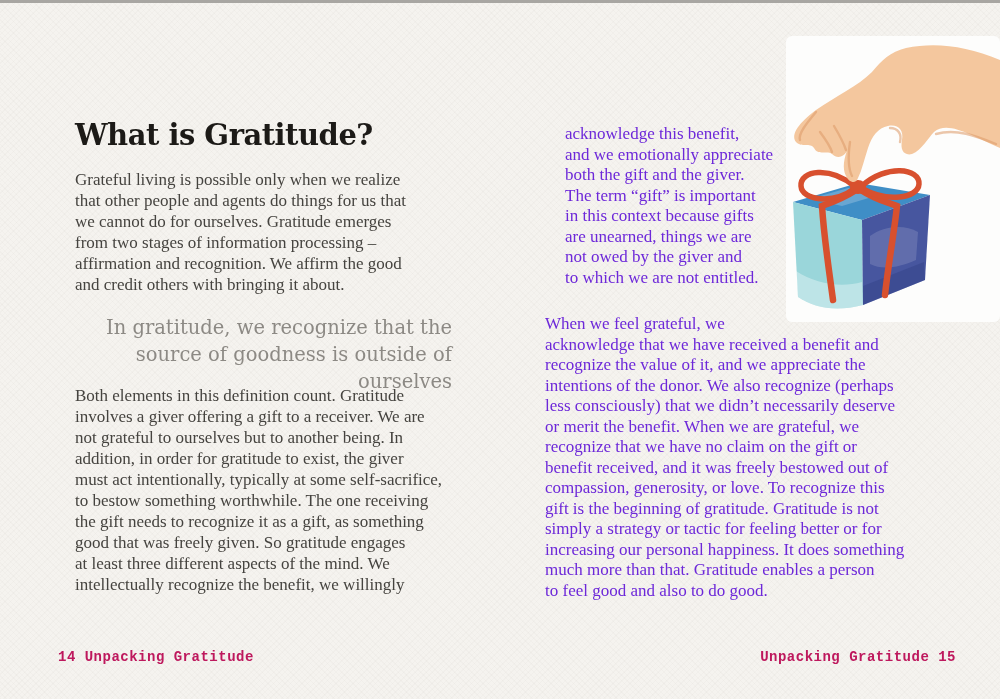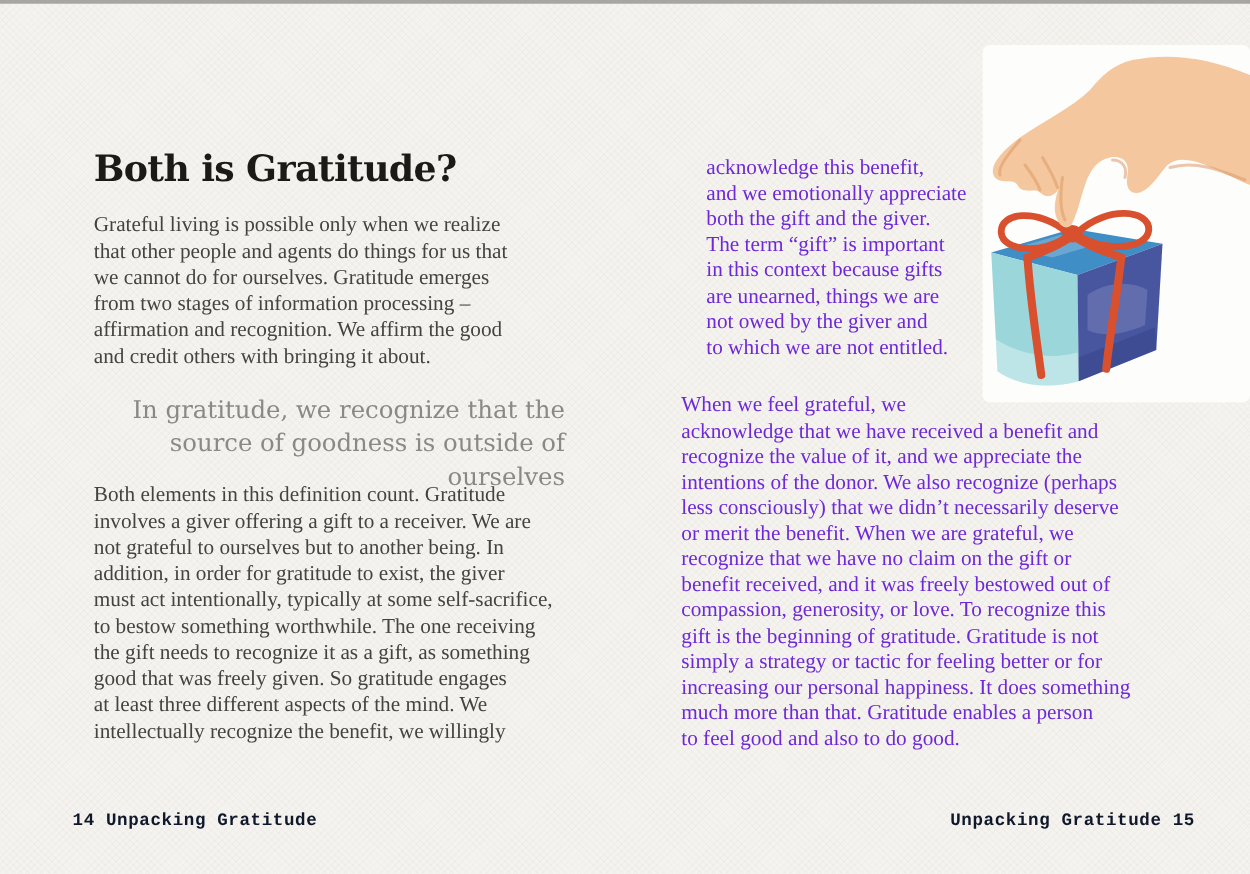--- a/index.html
+++ b/index.html
@@ -19,33 +19,33 @@
   .page-title{
     font-family:"DejaVu Serif", serif;font-weight:700;font-size:29px;
     color:#1c1a17;letter-spacing:-0.5px;
   }
   .pull-quote{
     font-family:"DejaVu Serif", serif;font-size:19.5px;line-height:27px;
     color:#8c8984;text-align:right;white-space:pre-line;
   }
   .footer{
     font-family:"Liberation Mono", monospace;font-weight:700;
-    font-size:14px;color:#0f172a;letter-spacing:0.5px;
+    font-size:14px;color:#be185d;letter-spacing:0.5px;
   }
   .illustration-box{
     position:absolute;left:786px;top:36px;width:214px;height:286px;
   }
 </style>
 </head>
 <body>
 
 <div class="top-edge"></div>
 
 <div>
-  <h1 class="abs page-title" style="left:75px;top:118px;margin:0;">Both is Gratitude?</h1>
+  <h1 class="abs page-title" style="left:75px;top:118px;margin:0;">What is Gratitude?</h1>
 
   <div class="abs prose" style="left:75px;top:169px;width:410px;">Grateful living is possible only when we realize
 that other people and agents do things for us that
 we cannot do for ourselves. Gratitude emerges
 from two stages of information processing –
 affirmation and recognition. We affirm the good
 and credit others with bringing it about.</div>
 
   <div class="abs pull-quote" style="left:60px;top:314px;width:392px;">In gratitude, we recognize that the
 source of goodness is outside of ourselves</div>

